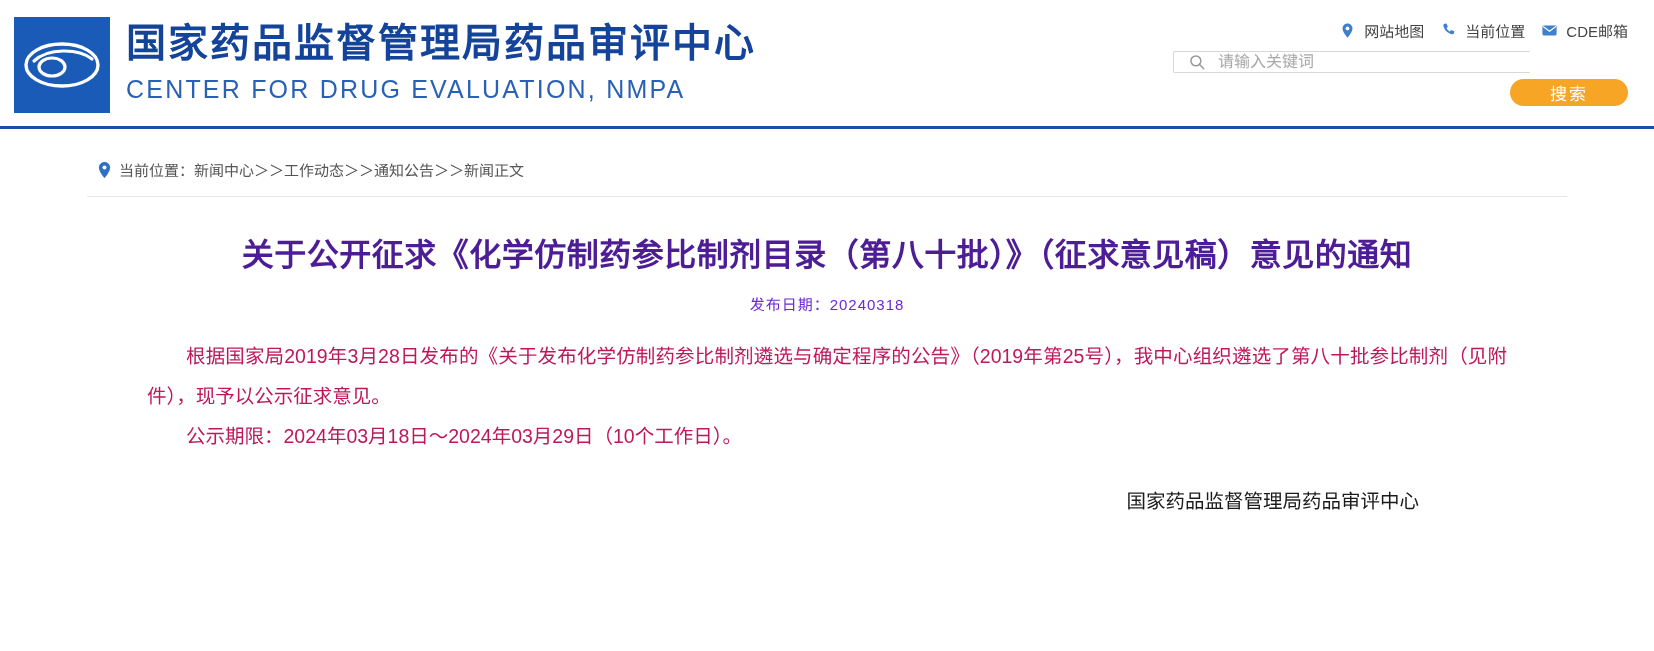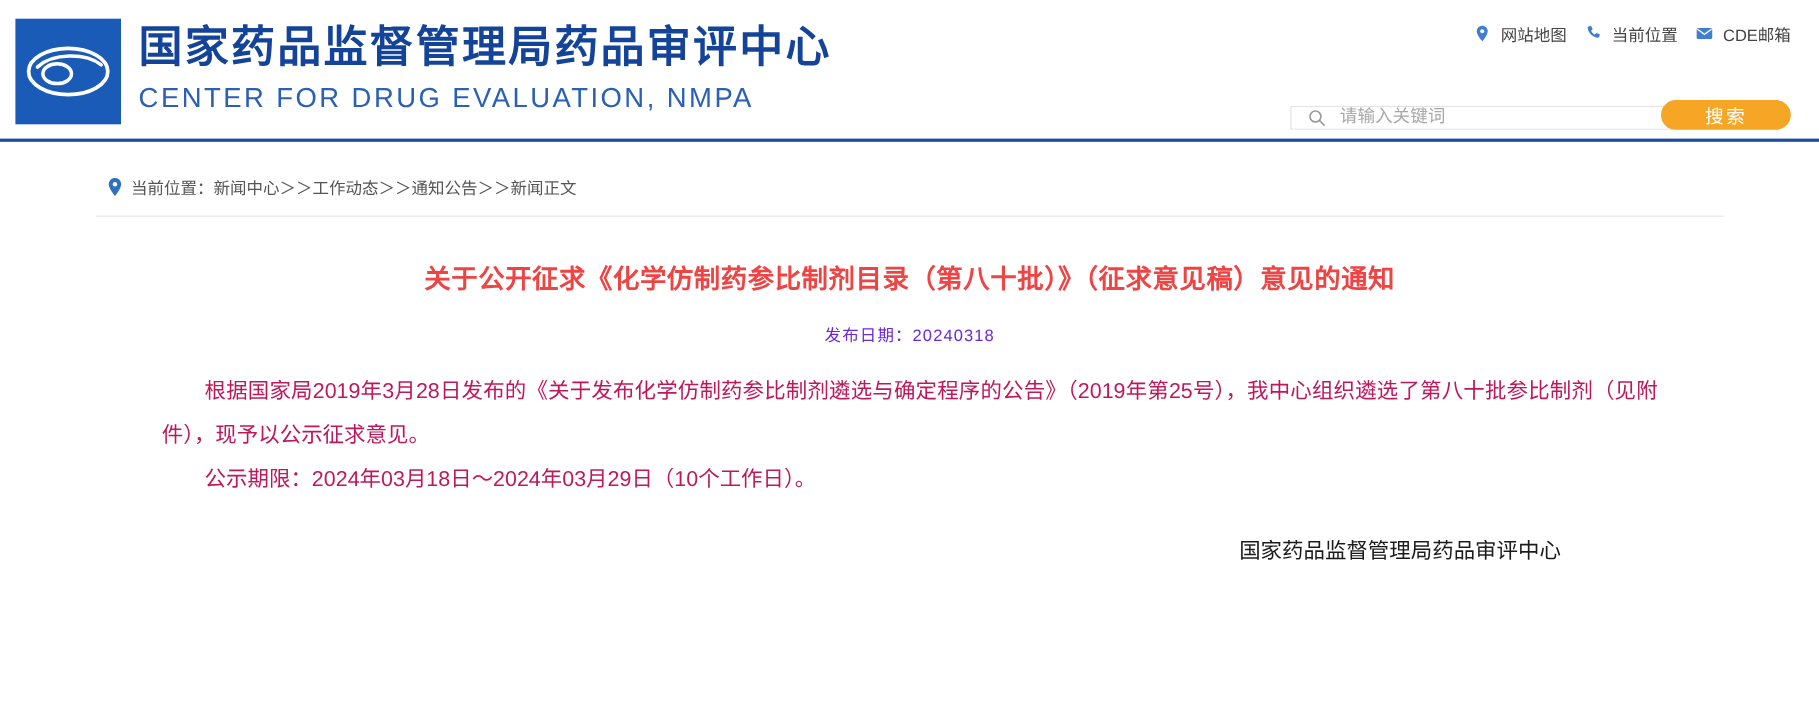--- a/index.html
+++ b/index.html
@@ -64,22 +64,22 @@
     display: flex; align-items: center; gap: 8px;
     font-size: 15px; color: #444444;
     white-space: nowrap;
     cursor: pointer;
   }
   .toplink .ic { display: inline-flex; width: 17px; height: 17px; color: #3f7fd0; }
   .toplink .ic svg { width: 100%; height: 100%; display: block; }
 
   .searchbar {
     position: absolute;
-    right: 26px; top: 62px;
-    display: flex; align-items: flex-end;
+    right: 26px; top: 51px;
+    display: flex; align-items: flex-start;
     width: 455px; height: 56px;
   }
   .search-field {
     flex: 1;
     display: flex; align-items: center; gap: 10px;
     border: 1px solid #d8d8d8;
     border-right: none;
     background: #fff;
     padding: 0 14px;
     border-radius: 2px 0 0 2px;
@@ -99,20 +99,21 @@
     width: 118px;
     border: none;
     background: #f6a524;
     color: #ffffff;
     font-size: 17px;
     letter-spacing: 2px;
     border-radius: 22px;
     cursor: pointer;
     font-family: "Liberation Sans", "DejaVu Sans", sans-serif;
     margin-left: -20px;
+    margin-top: 28px;
   }
 
   
   .content {
     position: relative;
     padding: 0;
     background: #ffffff;
   }
   .page-inner {
     width: 1480px;
@@ -129,23 +130,23 @@
   .breadcrumb .pin { width: 15px; height: 18px; color: #2f6fc4; flex: none; }
   .breadcrumb .pin svg { width: 100%; height: 100%; display: block; }
   .breadcrumb .crumbs { white-space: nowrap; }
 
   .article {
     padding: 0 60px;
   }
   .article-title {
     margin: 38px 0 0 0;
     text-align: center;
-    font-size: 24px;
+    font-size: 32px;
     font-weight: bold;
-    color: #ef4444;
+    color: #4c1d95;
     letter-spacing: 0.5px;
     line-height: 40px;
   }
   .article-date {
     margin-top: 18px;
     text-align: center;
     font-size: 15px;
     color: #6d28d9;
     letter-spacing: 1px;
   }

